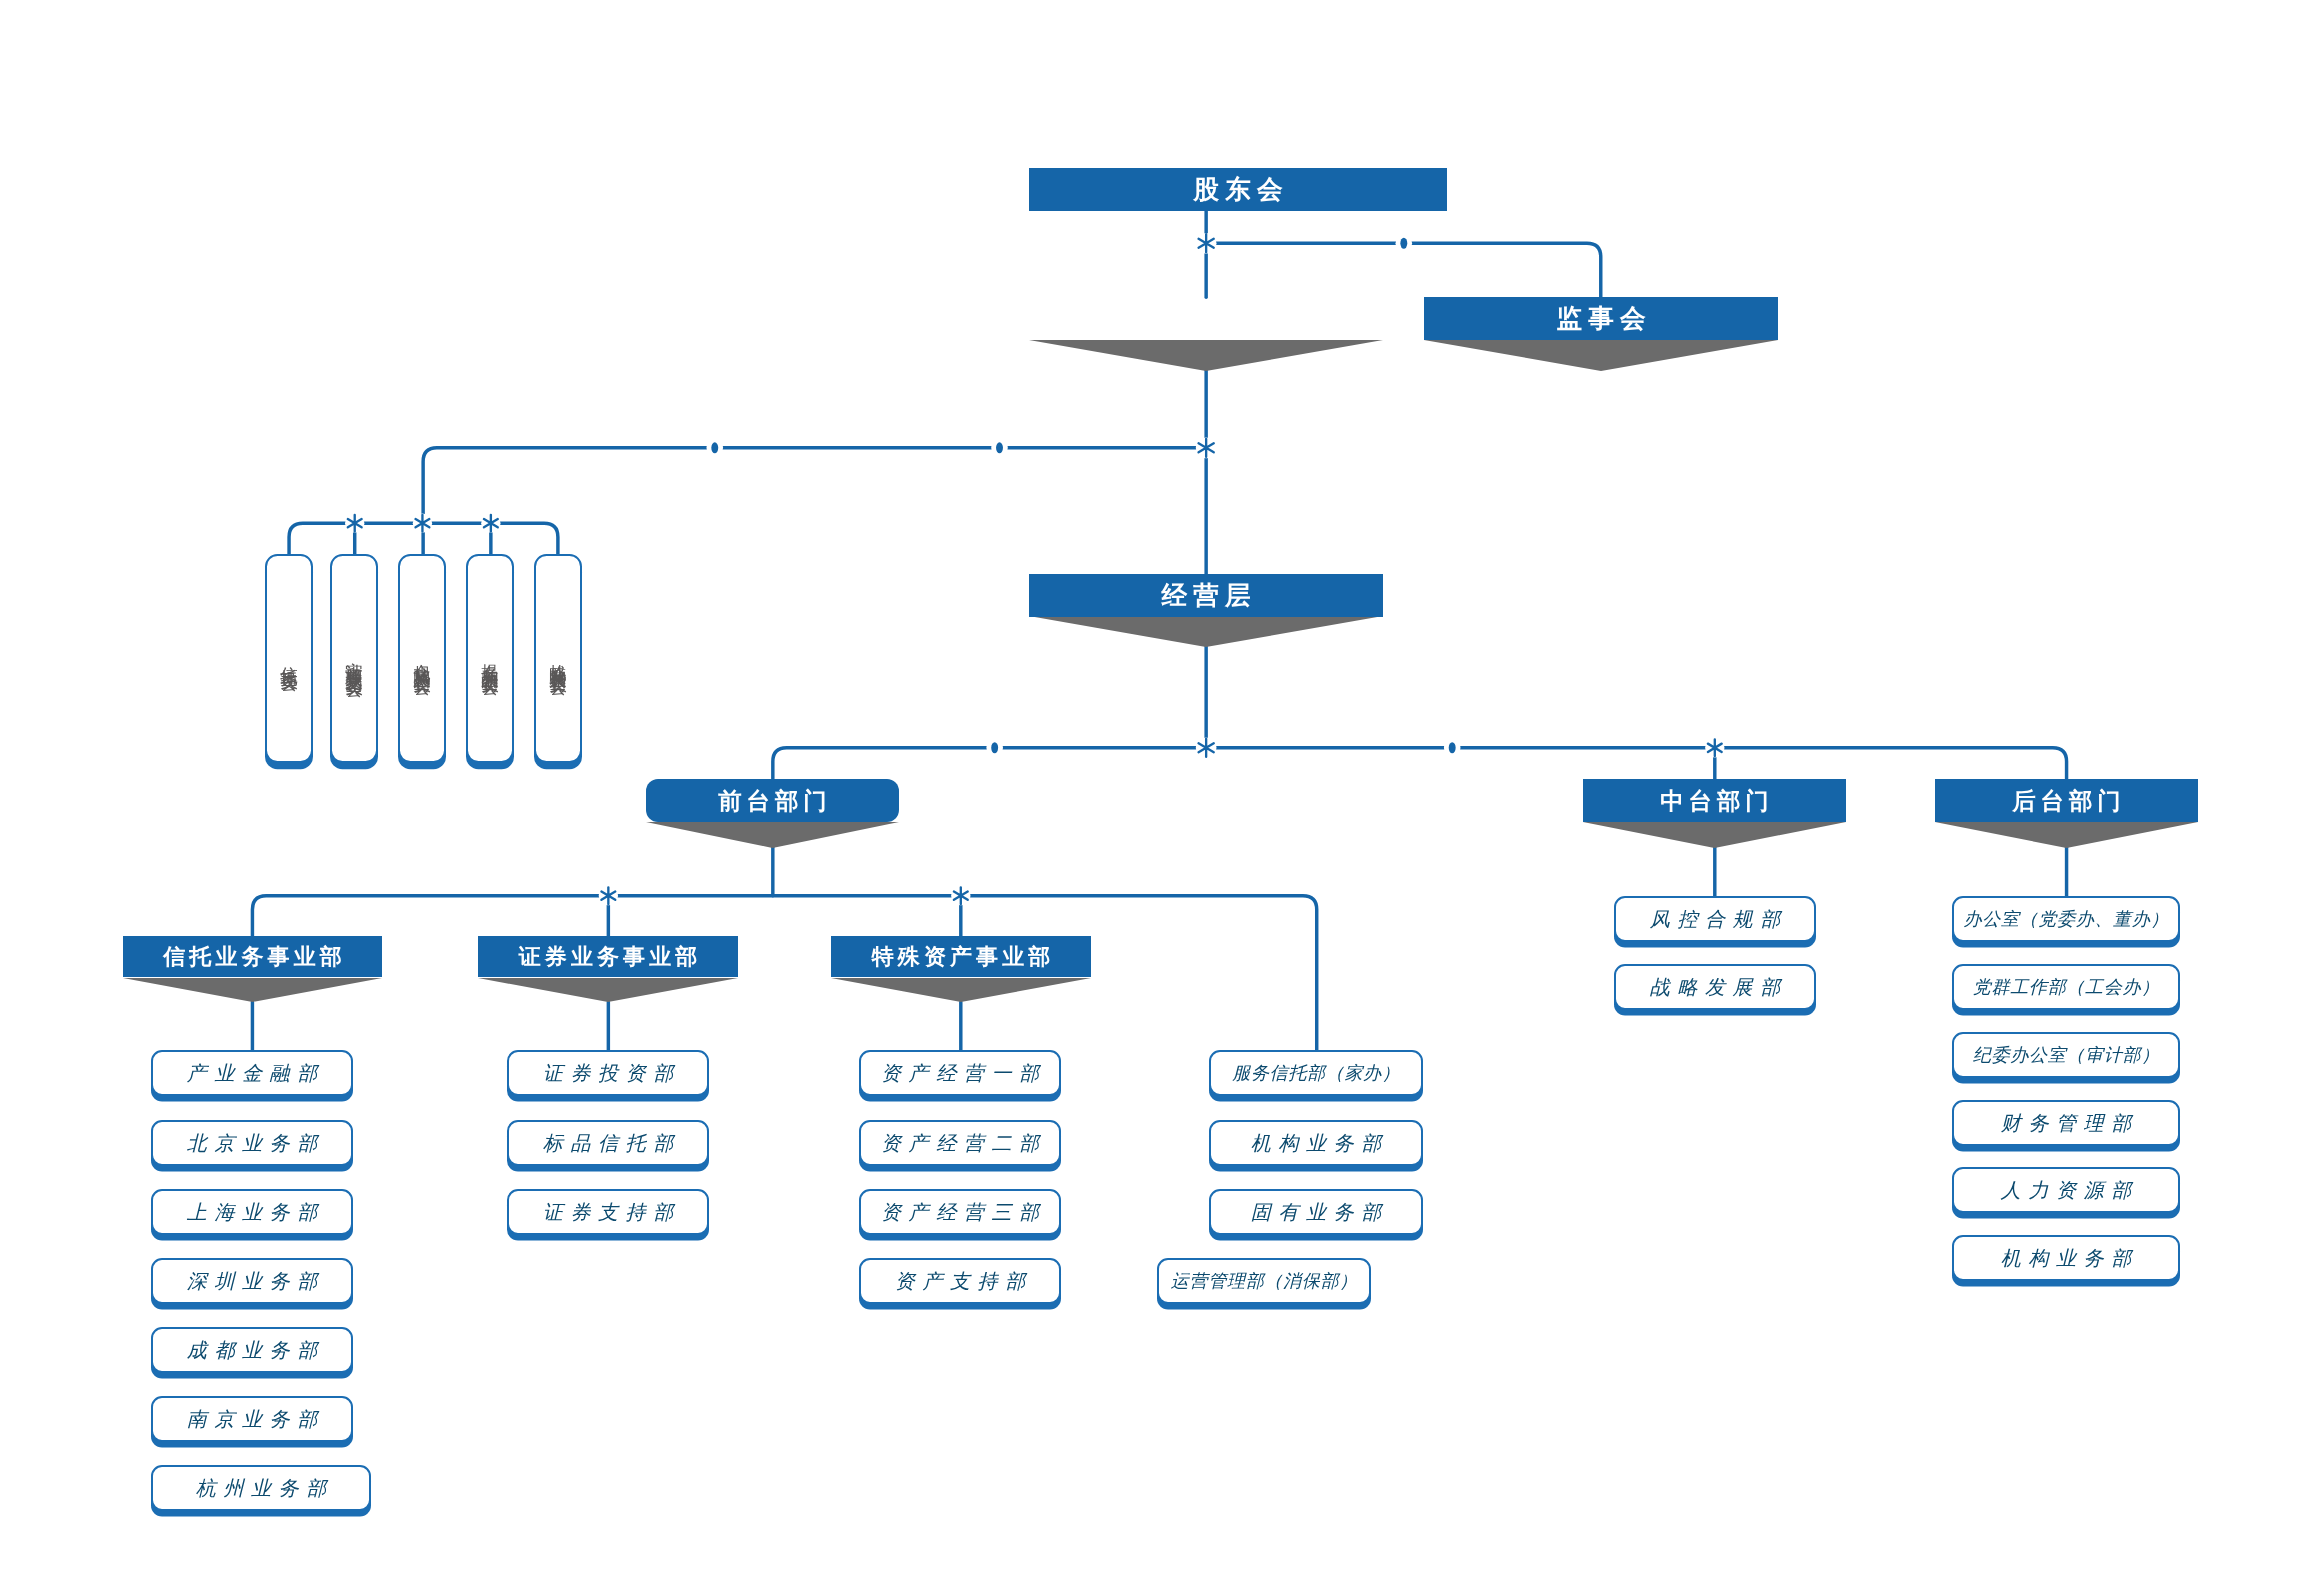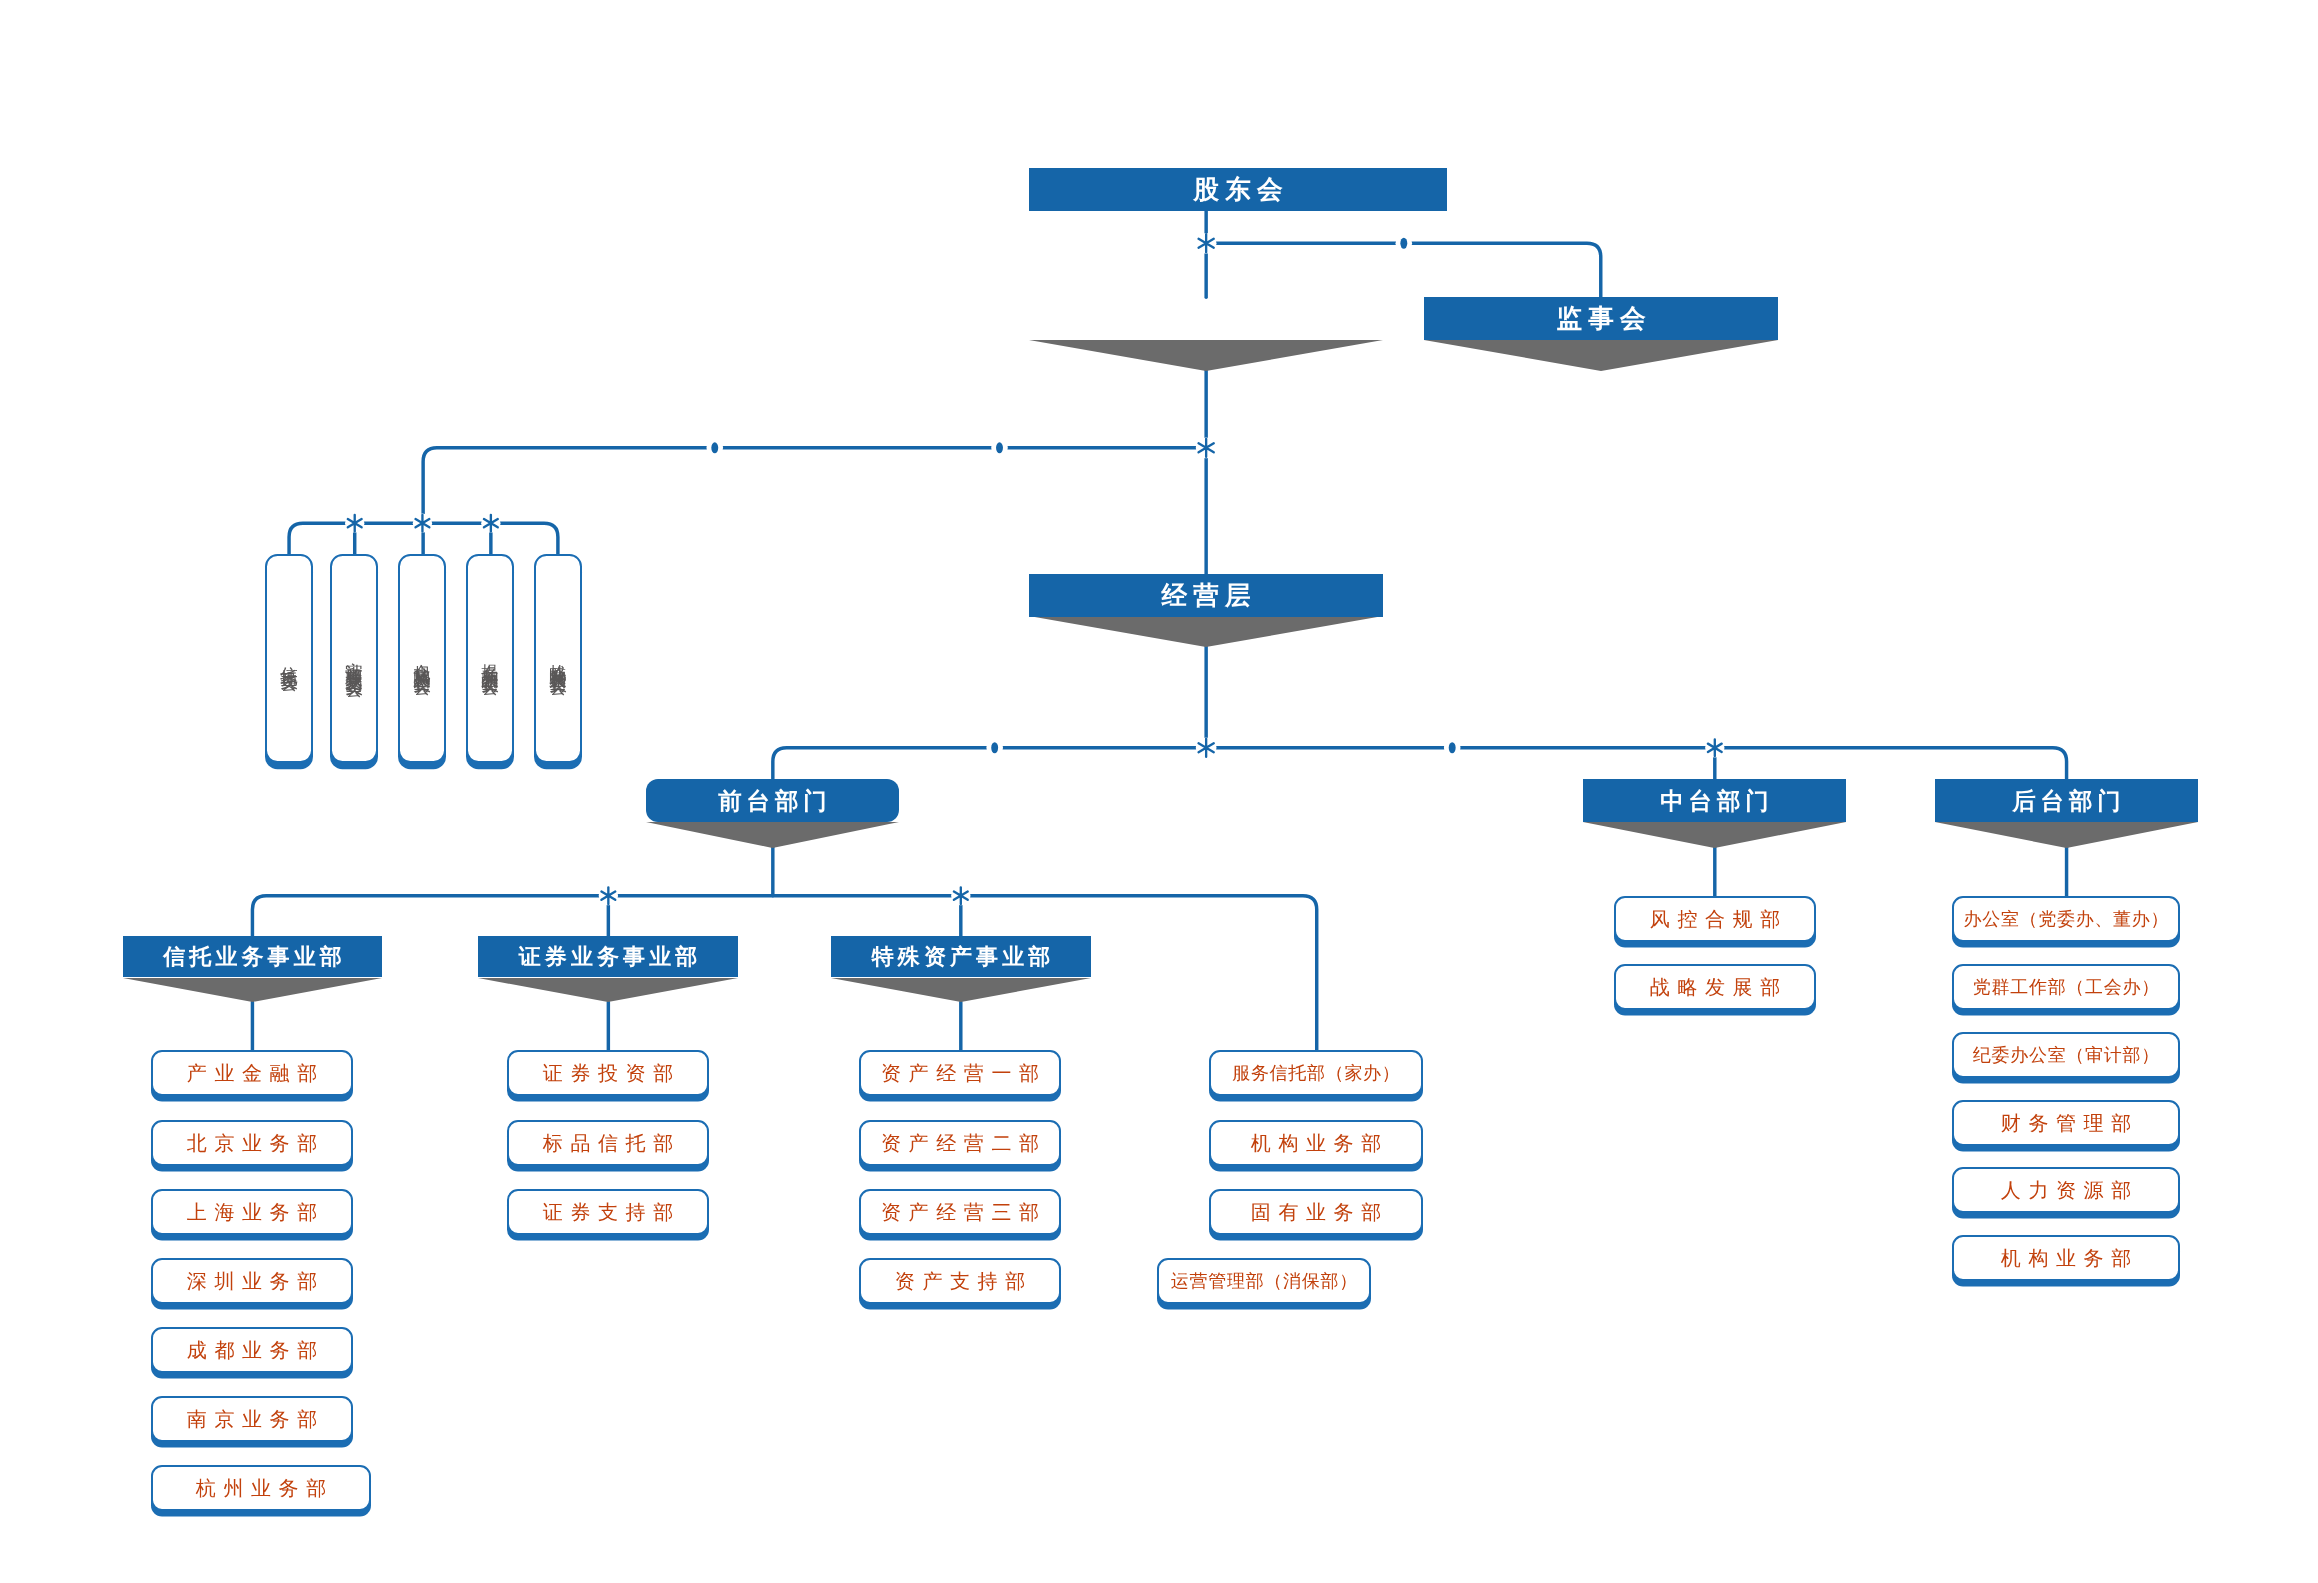--- a/index.html
+++ b/index.html
@@ -28,26 +28,27 @@
     background:#6b6b6b;
     clip-path:polygon(0 0,100% 0,50% 100%);
   }
   
   .wbox{
     position:absolute;
     background:#ffffff;
     border:2.8px solid #1b6db3;
     border-radius:11px;
     box-shadow:0 5.5px 0 0 #1b6db3;
-    color:#c2410c;
+    color:#0c4a6e;
     display:flex;align-items:center;justify-content:center;
     font-size:20px;
     letter-spacing:7.6px;text-indent:7.6px;
     white-space:nowrap;
     box-sizing:border-box;
+    font-style:italic;
   }
   .wbox.long{font-size:18px;letter-spacing:0.7px;text-indent:0.7px;text-align:right;}
   
   .vbox{
     position:absolute;
     background:#ffffff;
     border:2.8px solid #1b6db3;
     border-radius:12.4px;
     box-shadow:0 6.2px 0 0 #1b6db3;
     color:#595757;

